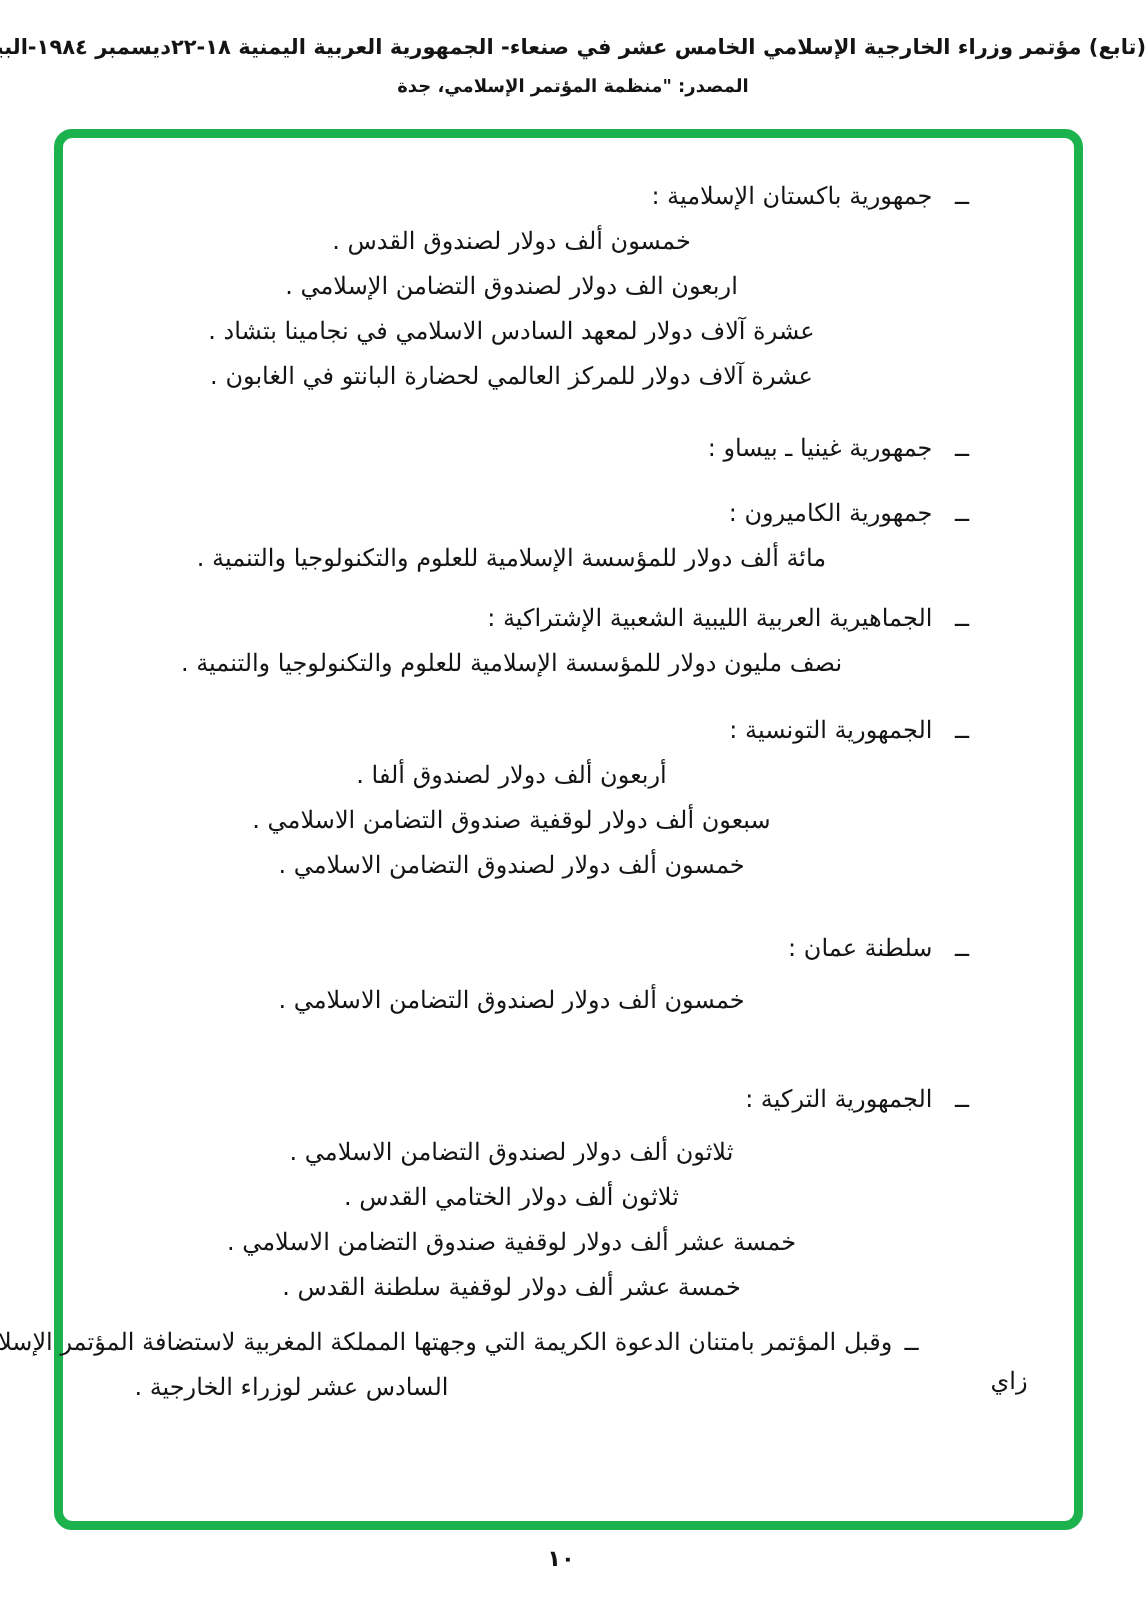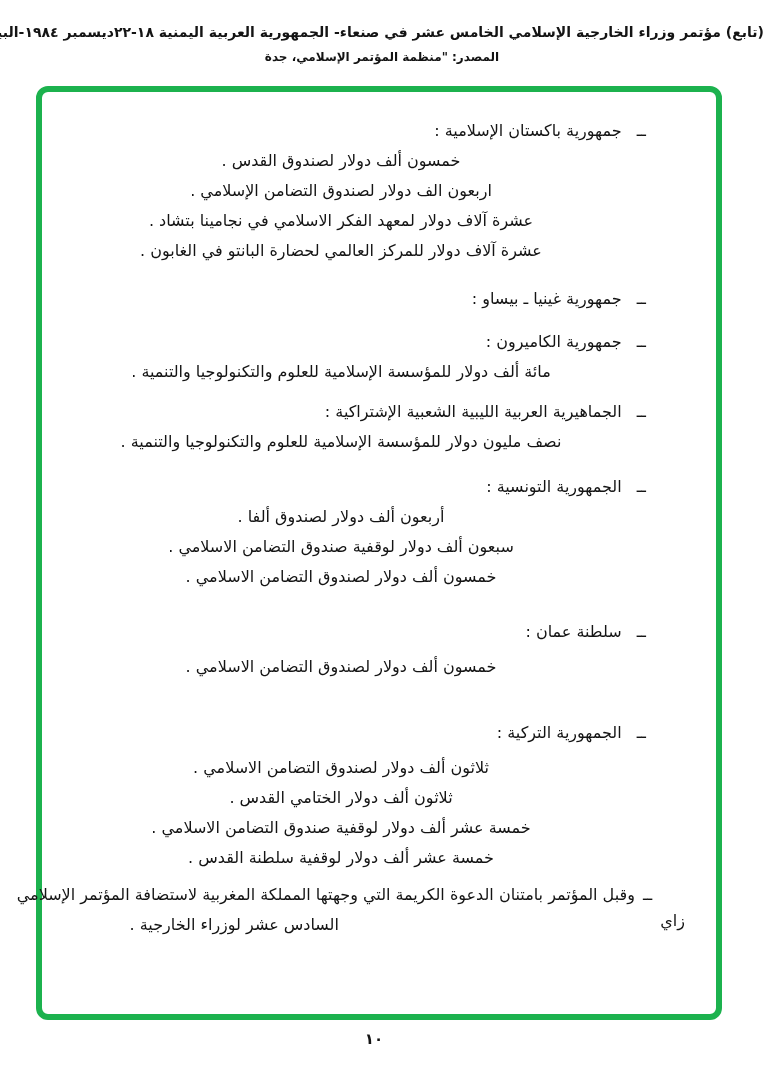--- a/index.html
+++ b/index.html
@@ -46,21 +46,21 @@
   .entry-2 { margin-top:18px; }
   .entry-3 { margin-top:13px; }
   .entry-4 { margin-top:10px; }
   .entry-5 { margin-top:15px; }
   .entry-6 { margin-top:25px; }
   .entry-7 { margin-top:36px; }
   .entry-6 .entry-lines, .entry-7 .entry-lines { margin-top:5px; }
 
   
   .zay-item { margin-top:7px; display:flex; gap:8px; align-items:flex-start; }
-  .zay-label { flex:0 0 auto; margin-right:-39px; position:relative; top:26px; }
+  .zay-label { flex:0 0 auto; margin-right:-39px; position:relative; top:26px;margin-left:40px; }
   .zay-item .dash { line-height:30px; }
   .zay-text { flex:1 1 auto; }
   .zay-text .zline1 { line-height:30px; white-space:nowrap; overflow:visible; }
   .zay-text .zline2 { line-height:30px; padding-right:296px; white-space:nowrap; }
 
   
   .page-number {
     position:absolute; top:1030px; left:0; right:0;
     text-align:center; font-size:15px; font-weight:bold;
     transform:translateX(-8px);
@@ -80,21 +80,21 @@
     <div class="content">
 
       <section class="entry entry-1">
         <div class="entry-head">
           <span class="dash">ــ</span>
           <span class="title">جمهورية باكستان الإسلامية :</span>
         </div>
         <div class="entry-lines">
           <div class="line">خمسون ألف دولار لصندوق القدس .</div>
           <div class="line">اربعون الف دولار لصندوق التضامن الإسلامي .</div>
-          <div class="line">عشرة آلاف دولار لمعهد الفكر الاسلامي في نجامينا بتشاد .</div>
+          <div class="line">عشرة آلاف دولار لمعهد السادس الاسلامي في نجامينا بتشاد .</div>
           <div class="line">عشرة آلاف دولار للمركز العالمي لحضارة البانتو في الغابون .</div>
         </div>
       </section>
 
       <section class="entry entry-2">
         <div class="entry-head">
           <span class="dash">ــ</span>
           <span class="title">جمهورية غينيا ـ بيساو :</span>
         </div>
       </section>

